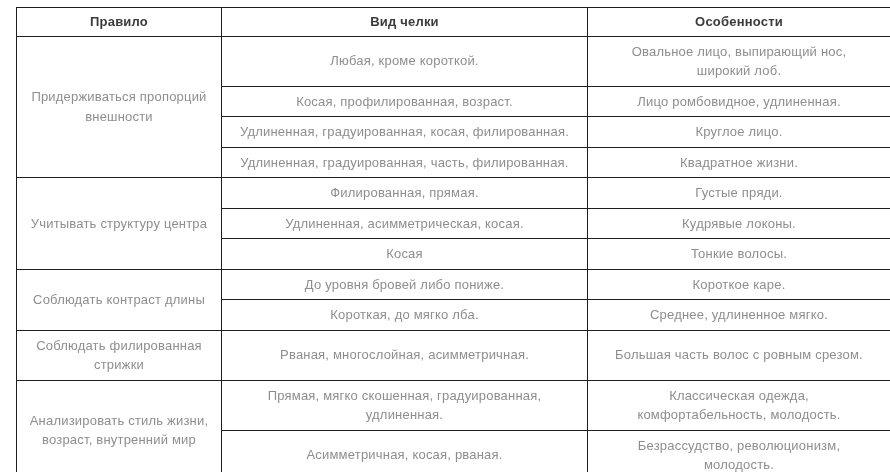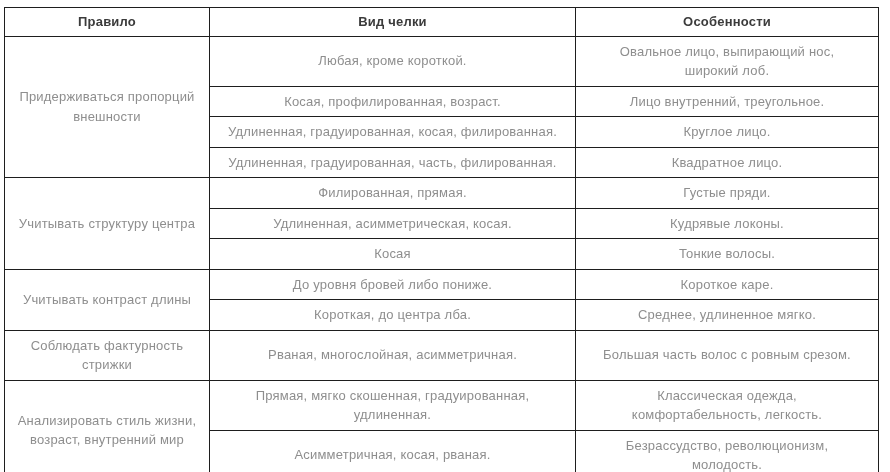--- a/index.html
+++ b/index.html
@@ -5,21 +5,21 @@
   html, body {
     margin: 0;
     padding: 0;
     background: #ffffff;
     font-family: "Liberation Sans", "DejaVu Sans", sans-serif;
   }
   .page {
     width: 890px;
     height: 472px;
     box-sizing: border-box;
-    padding: 7px 4px;
+    padding: 7px 16px;
     background: #ffffff;
   }
   table.bangs-table {
     border-collapse: collapse;
     table-layout: fixed;
     width: 874px;
     background: #ffffff;
   }
   table.bangs-table th,
   table.bangs-table td {
@@ -67,61 +67,61 @@
       </tr>
     </thead>
     <tbody id="table-body">
         <tr>
           <td rowspan="4" class="rule-cell">Придерживаться пропорций внешности</td>
           <td class="type-cell">Любая, кроме короткой.</td>
           <td class="features-cell">Овальное лицо, выпирающий нос, широкий лоб.</td>
         </tr>
         <tr>
           <td class="type-cell">Косая, профилированная, возраст.</td>
-          <td class="features-cell">Лицо внутренний, треугольное.</td>
+          <td class="features-cell">Лицо ромбовидное, удлиненная.</td>
         </tr>
         <tr>
           <td class="type-cell">Удлиненная, градуированная, косая, филированная.</td>
           <td class="features-cell">Круглое лицо.</td>
         </tr>
         <tr>
           <td class="type-cell">Удлиненная, градуированная, часть, филированная.</td>
-          <td class="features-cell">Квадратное лицо.</td>
+          <td class="features-cell">Квадратное жизни.</td>
         </tr>
         <tr>
           <td rowspan="3" class="rule-cell">Учитывать структуру центра</td>
           <td class="type-cell">Филированная, прямая.</td>
           <td class="features-cell">Густые пряди.</td>
         </tr>
         <tr>
           <td class="type-cell">Удлиненная, асимметрическая, косая.</td>
           <td class="features-cell">Кудрявые локоны.</td>
         </tr>
         <tr>
           <td class="type-cell">Косая</td>
           <td class="features-cell">Тонкие волосы.</td>
         </tr>
         <tr>
-          <td rowspan="2" class="rule-cell">Учитывать контраст длины</td>
+          <td rowspan="2" class="rule-cell">Соблюдать контраст длины</td>
           <td class="type-cell">До уровня бровей либо пониже.</td>
           <td class="features-cell">Короткое каре.</td>
         </tr>
         <tr>
-          <td class="type-cell">Короткая, до центра лба.</td>
+          <td class="type-cell">Короткая, до мягко лба.</td>
           <td class="features-cell">Среднее, удлиненное мягко.</td>
         </tr>
         <tr>
-          <td rowspan="1" class="rule-cell">Соблюдать фактурность стрижки</td>
+          <td rowspan="1" class="rule-cell">Соблюдать филированная стрижки</td>
           <td class="type-cell">Рваная, многослойная, асимметричная.</td>
           <td class="features-cell">Большая часть волос с ровным срезом.</td>
         </tr>
         <tr>
           <td rowspan="2" class="rule-cell">Анализировать стиль жизни, возраст, внутренний мир</td>
           <td class="type-cell">Прямая, мягко скошенная, градуированная, удлиненная.</td>
-          <td class="features-cell">Классическая одежда, комфортабельность, легкость.</td>
+          <td class="features-cell">Классическая одежда, комфортабельность, молодость.</td>
         </tr>
         <tr>
           <td class="type-cell">Асимметричная, косая, рваная.</td>
           <td class="features-cell">Безрассудство, революционизм, молодость.</td>
         </tr>
       </tbody>
   </table>
 </div>
 
 </body></html>

